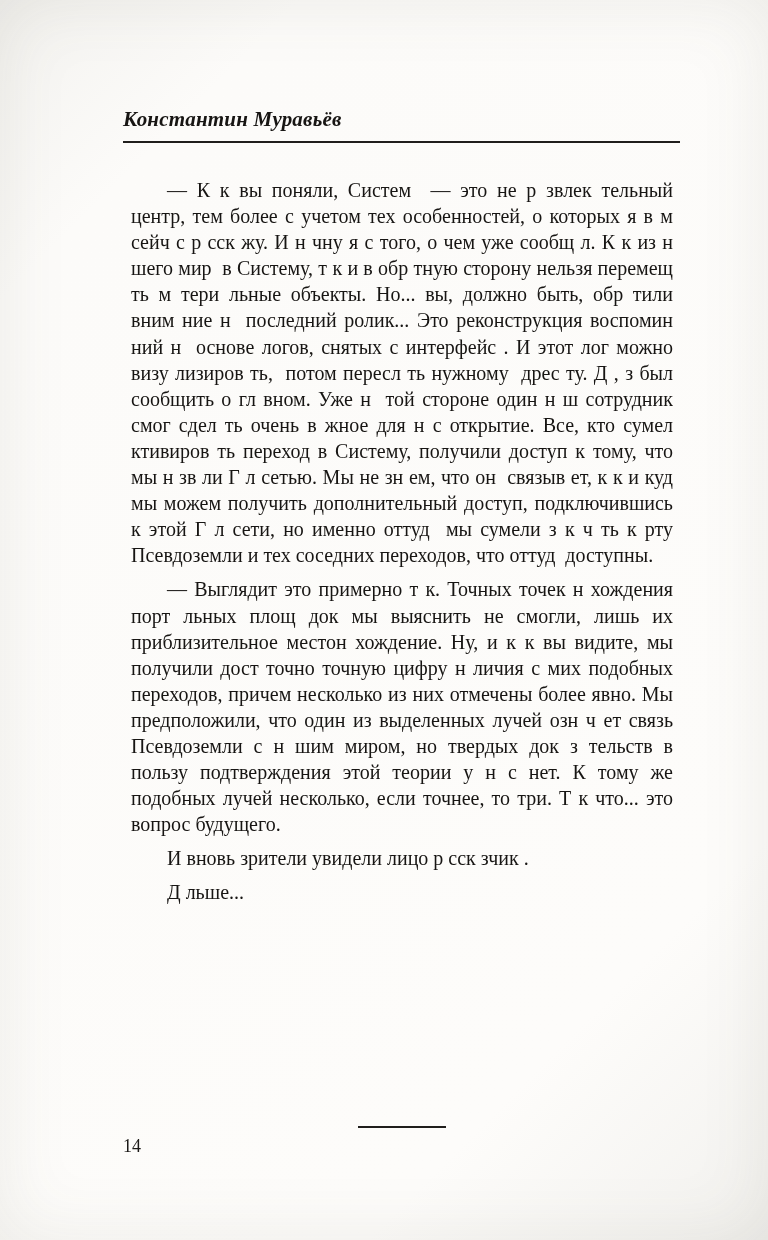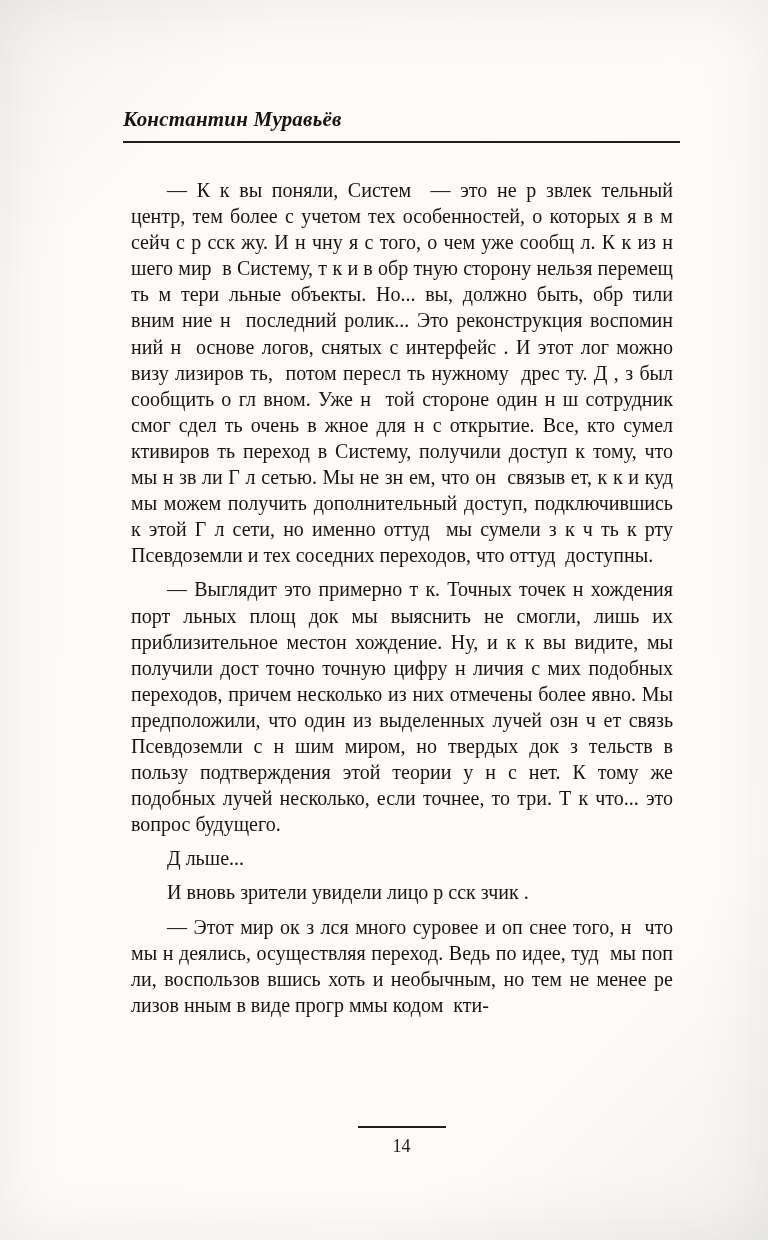--- a/index.html
+++ b/index.html
@@ -59,39 +59,38 @@
     top: 1126px;
     width: 88px;
     height: 2px;
     background: #201e1c;
   }
   .page-number {
     position: absolute;
     left: 123px;
     top: 1136px;
     width: 557px;
-    text-align: center;
+    text-align: left;
     font-size: 18px;
     color: #1b1917;
   }
 </style>
 </head>
 <body>
 
 <div class="page">
 
   <div class="author">Константин Муравьёв</div>
 
   <div class="author-rule"></div>
 
   <div class="text-block">
     <p>— К к вы поняли, Систем  — это не р звлек тельный центр, тем более с учетом тех особенностей, о которых я в м сейч с р сск жу. И н чну я с того, о чем уже сообщ л. К к из н шего мир  в Систему, т к и в обр тную сторону нельзя перемещ ть м тери льные объекты. Но... вы, должно быть, обр тили вним ние н  последний ролик... Это реконструкция воспомин ний н  основе логов, снятых с интерфейс . И этот лог можно визу лизиров ть,  потом пересл ть нужному  дрес ту. Д , з был сообщить о гл вном. Уже н  той стороне один н ш сотрудник смог сдел ть очень в жное для н с открытие. Все, кто сумел  ктивиров ть переход в Систему, получили доступ к тому, что мы н зв ли Г л сетью. Мы не зн ем, что он  связыв ет, к к и куд  мы можем получить дополнительный доступ, подключившись к этой Г л сети, но именно оттуд  мы сумели з к ч ть к рту Псевдоземли и тех соседних переходов, что оттуд  доступны.</p>
     <p>— Выглядит это примерно т к. Точных точек н хождения порт льных площ док мы выяснить не смогли, лишь их приблизительное местон хождение. Ну, и к к вы видите, мы получили дост точно точную цифру н личия с мих подобных переходов, причем несколько из них отмечены более явно. Мы предположили, что один из выделенных лучей озн ч ет связь Псевдоземли с н шим миром, но твердых док з тельств в пользу подтверждения этой теории у н с нет. К тому же подобных лучей несколько, если точнее, то три. Т к что... это вопрос будущего.</p>
+    <p>И вновь зрители увидели лицо р сск зчик .</p>
     <p>Д льше...</p>
-    <p>И вновь зрители увидели лицо р сск зчик .</p>
-    <p>— Этот мир ок з лся много суровее и оп снее того, н  что мы н деялись, осуществляя переход. Ведь по идее, туд  мы поп ли, воспользов вшись хоть и необычным, но тем не менее ре лизов нным в виде прогр ммы кодом  кти-</p>
   </div>
 
   <div class="footer-rule"></div>
 
   <div class="page-number">14</div>
 
 </div>
 
 </body></html>

